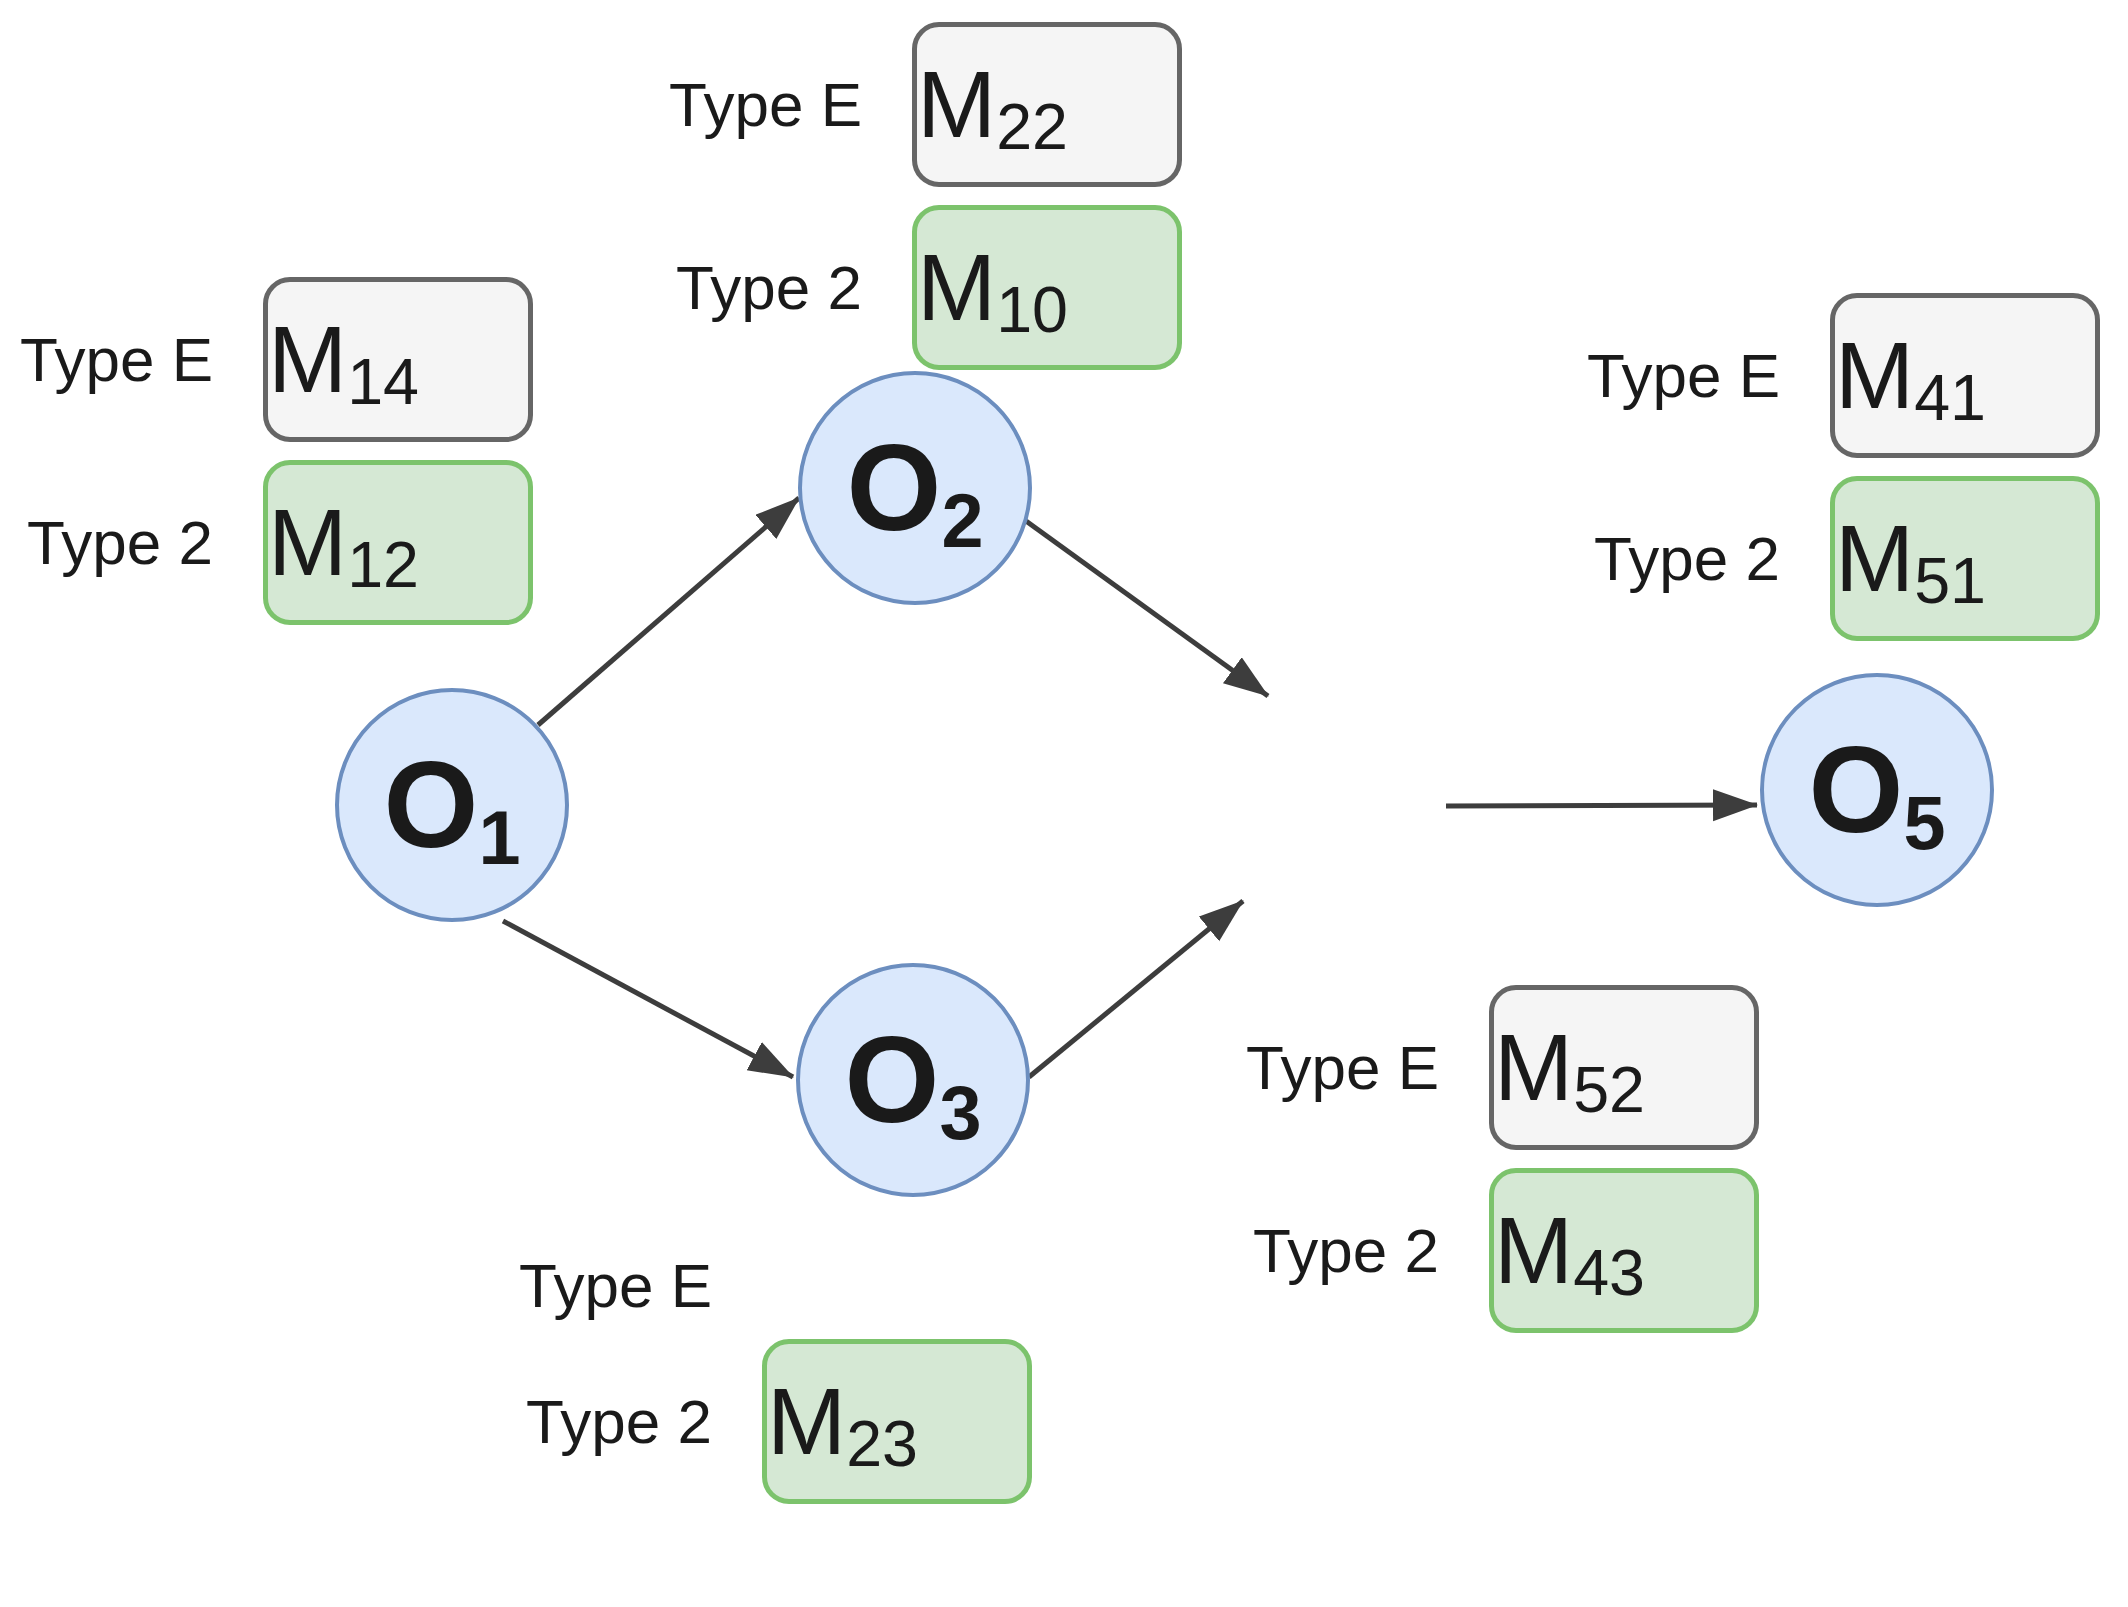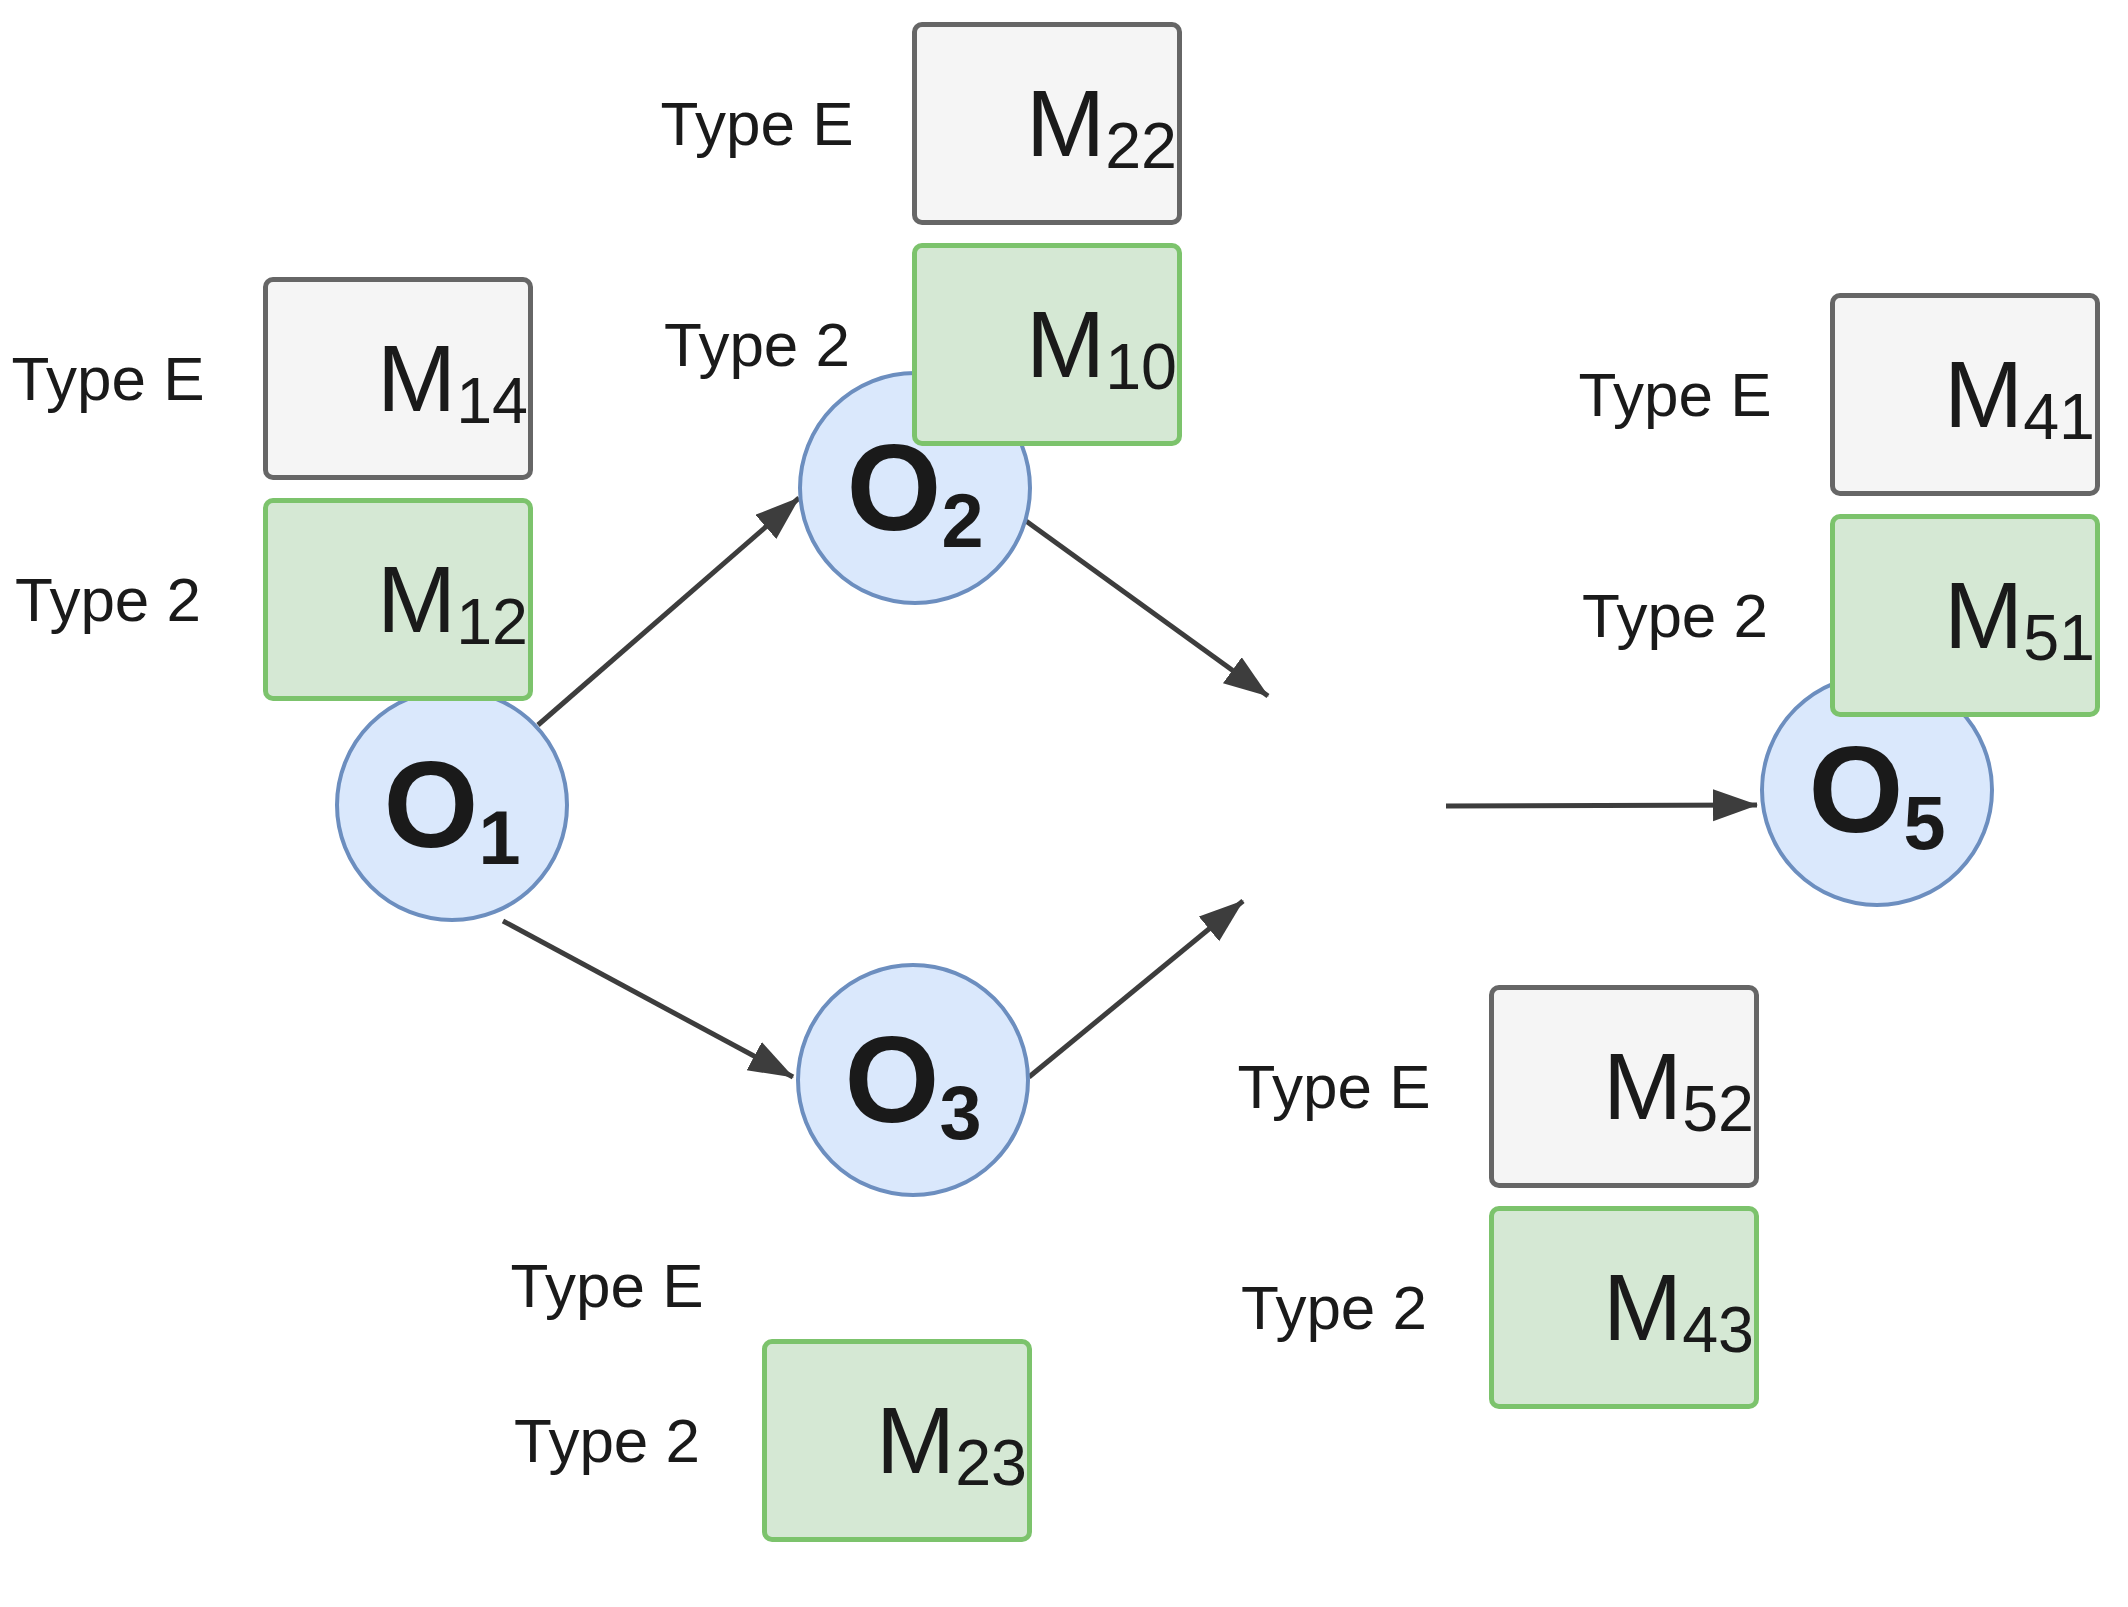--- a/index.html
+++ b/index.html
@@ -42,31 +42,31 @@
   .pos-o4 { left: 1210px; top: 690px; }
   .pos-o5 { left: 1760px; top: 673px; align-items: center; }
 
   
   .group { position: absolute; display: flex; flex-direction: column; gap: 18px; }
   .mrow { display: flex; align-items: center; }
   .type-label {
     flex: none;
     width: 210px;
     margin-right: 50px;
-    text-align: center;
+    text-align: right;
     font-size: 62px;
     color: var(--text, #1a1a1a);
     white-space: nowrap;
   }
   .mbox {
     flex: none;
-    width: 270px; height: 203px;
+    width: 270px; height: 165px;
     box-sizing: border-box;
-    border-radius: 10px;
-    display: flex; align-items: center; justify-content: flex-end;
+    border-radius: 27px;
+    display: flex; align-items: center; justify-content: flex-start;
     font-size: 95px;
     color: var(--text, #1a1a1a);
     line-height: 1;
     white-space: nowrap;
   }
   .variant-type-e { background: var(--type-e-fill, #f5f5f5); border: 5px solid var(--type-e-border, #666666); }
   .variant-type-2 { background: var(--type-2-fill, #d5e8d4); border: 5px solid var(--type-2-border, #7cc36c); }
   .msub { font-size: 0.68em; position: relative; top: 0.18em; }
 
   .pos-group-a { left: 3px;    top: 277px; }

